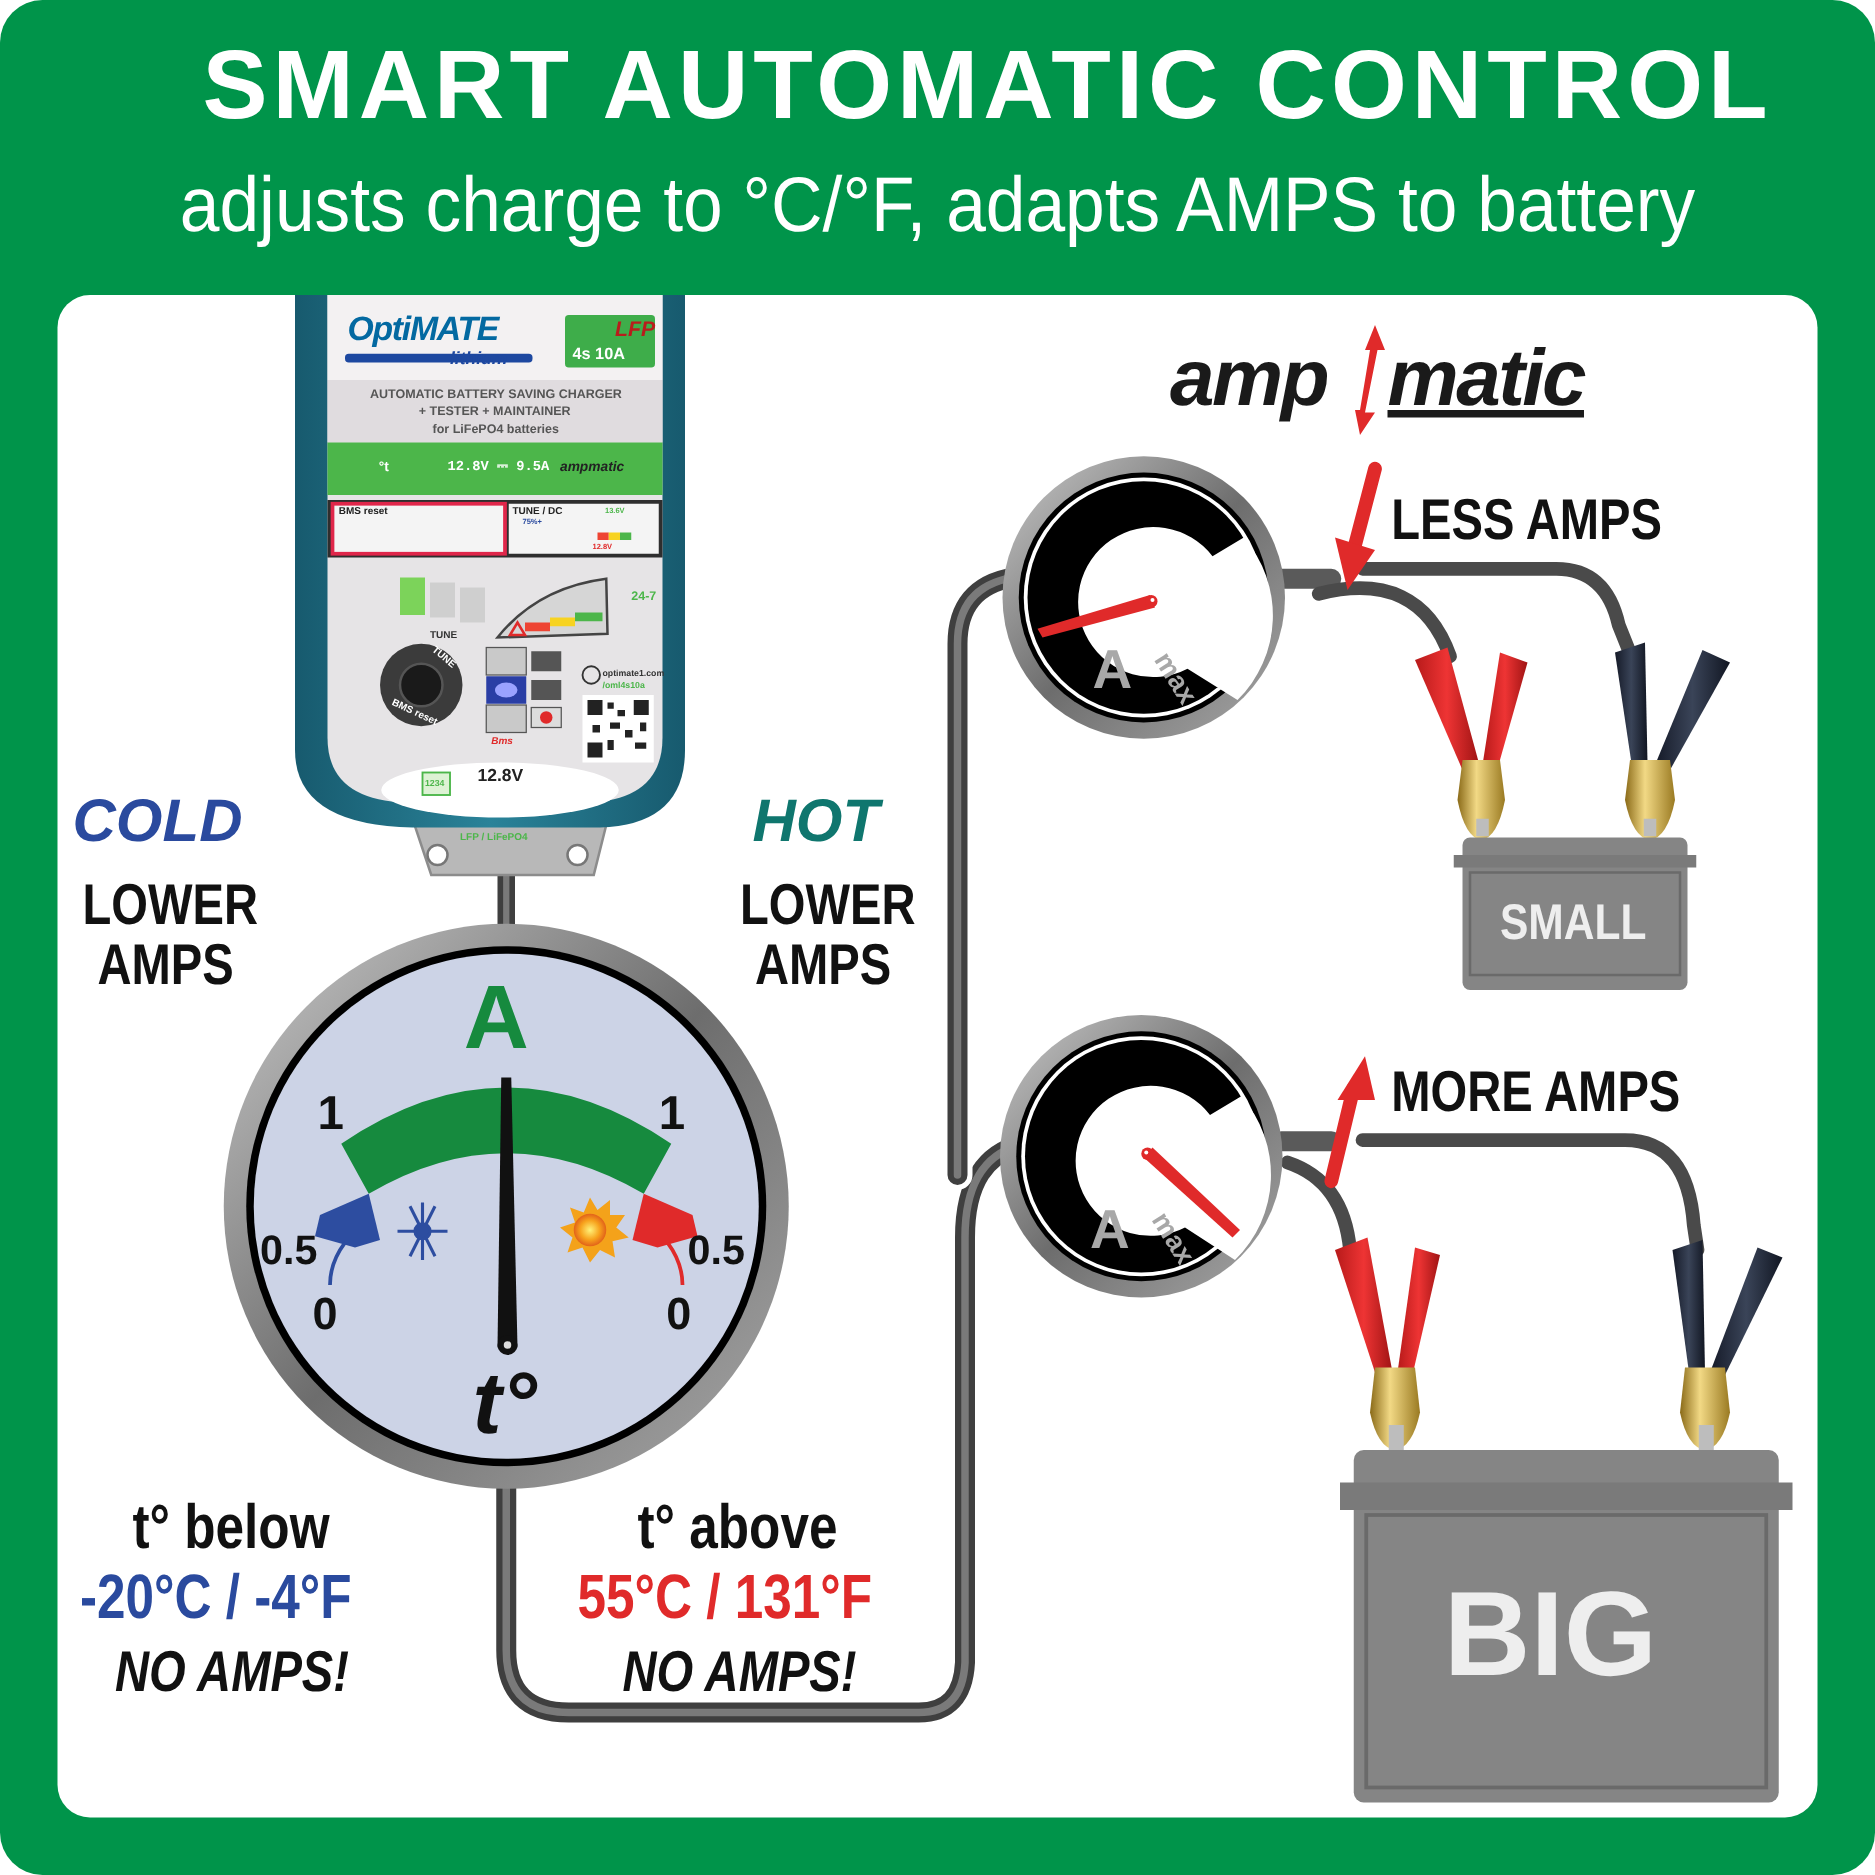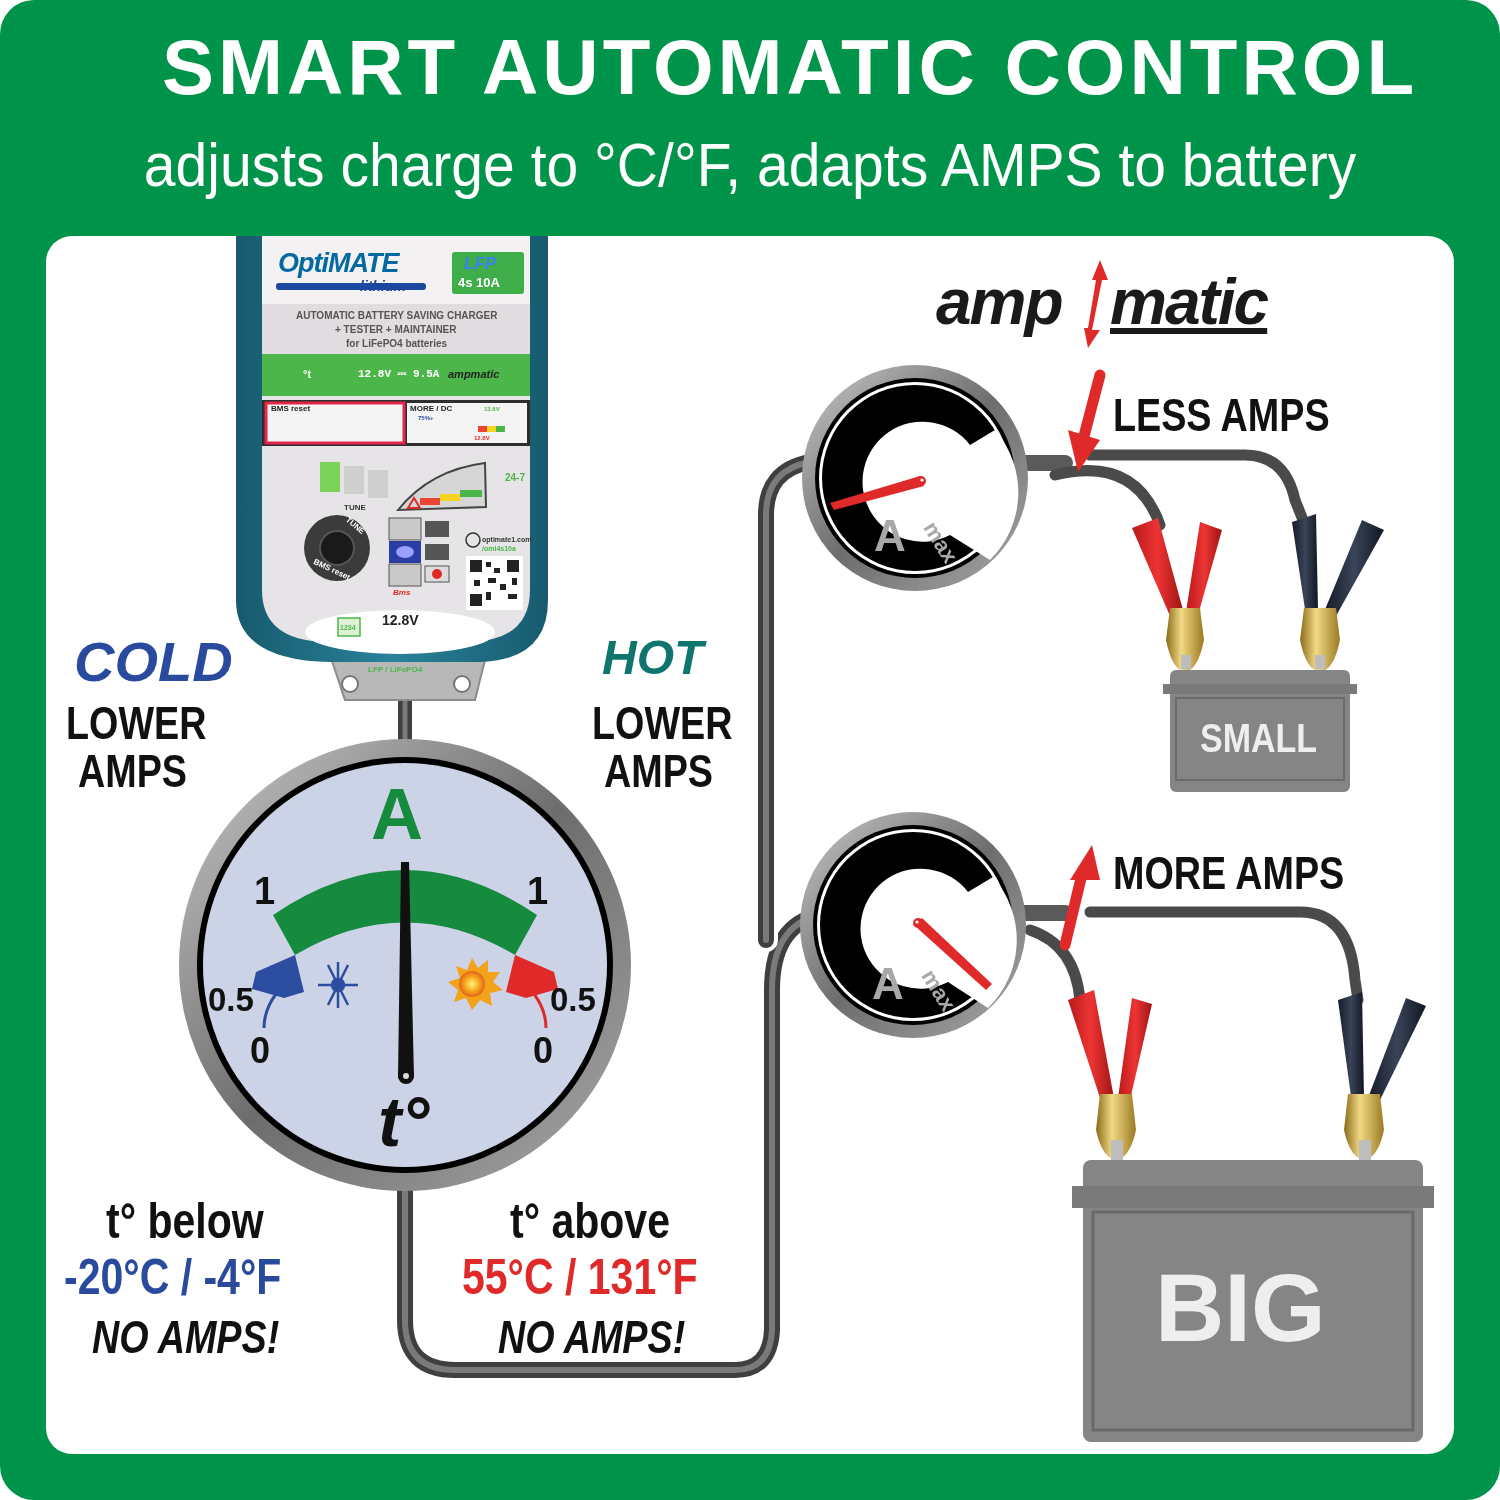--- a/index.html
+++ b/index.html
@@ -240,45 +240,45 @@
   <g>
     <rect x="1083" y="1160" width="340" height="282" rx="8" fill="#858585"></rect>
     <rect x="1072" y="1186" width="362" height="22" fill="#7a7a7a"></rect>
     <rect x="1093" y="1212" width="320" height="218" fill="none" stroke="#6a6a6a" stroke-width="3"></rect>
   </g>
 </svg>
 </div>
 
 <div class="lbl" style="left:278px;top:250px;font-size:27px;color:#0369a1;font-style:italic;letter-spacing:-1px;">OptiMATE</div>
 <div class="lbl" style="left:360px;top:279px;font-size:14px;color:#1d48a0;font-style:italic;">lithium</div>
-<div class="lbl" style="left:464px;top:255px;font-size:17px;color:#3b82f6;font-style:italic;">LFP</div>
+<div class="lbl" style="left:492px;top:255px;font-size:17px;color:#b91c1c;font-style:italic;">LFP</div>
 <div class="lbl" style="left:458px;top:276px;font-size:13px;color:#fff;">4s 10A</div>
 <div class="lbl" style="left:296px;top:311px;font-size:10px;color:#555;">AUTOMATIC BATTERY SAVING CHARGER</div>
 <div class="lbl" style="left:335px;top:325px;font-size:10px;color:#555;">+ TESTER + MAINTAINER</div>
 <div class="lbl" style="left:346px;top:339px;font-size:10px;color:#555;">for LiFePO4 batteries</div>
 <div class="lbl" style="left:303px;top:369px;font-size:11px;color:#fff;">°t</div>
 <div class="lbl" style="left:358px;top:369px;font-size:11px;color:#fff;font-family:Liberation Mono, monospace;">12.8V ⎓ 9.5A</div>
 <div class="lbl" style="left:448px;top:369px;font-size:11px;color:#222;font-style:italic;">ampmatic</div>
 <div class="lbl" style="left:271px;top:405px;font-size:8px;color:#222;">BMS reset</div>
-<div class="lbl" style="left:410px;top:405px;font-size:8px;color:#222;">MORE / DC</div>
+<div class="lbl" style="left:410px;top:405px;font-size:8px;color:#222;">TUNE / DC</div>
 <div class="lbl" style="left:418px;top:415px;font-size:6px;color:#2a4a9e;">75%+</div>
 <div class="lbl" style="left:484px;top:406px;font-size:6px;color:#4cb64a;">13.6V</div>
 <div class="lbl" style="left:474px;top:435px;font-size:6px;color:#e02a2a;">12.8V</div>
 <div class="lbl" style="left:344px;top:504px;font-size:8px;color:#333;">TUNE</div>
 <div class="lbl" style="left:505px;top:473px;font-size:10px;color:#4cb64a;">24-7</div>
 <div class="lbl" style="left:344px;top:522px;font-size:8px;color:#fff;transform:rotate(40deg);">TUNE</div>
 <div class="lbl" style="left:312px;top:566px;font-size:8px;color:#fff;transform:rotate(25deg);">BMS reset</div>
 <div class="lbl" style="left:482px;top:536px;font-size:7px;color:#333;">optimate1.com</div>
 <div class="lbl" style="left:482px;top:545px;font-size:7px;color:#4cb64a;">/oml4s10a</div>
 <div class="lbl" style="left:393px;top:589px;font-size:8px;color:#e02a2a;font-style:italic;">Bms</div>
 <div class="lbl" style="left:340px;top:624px;font-size:7px;color:#4cb64a;">1234</div>
 <div class="lbl" style="left:382px;top:613px;font-size:14px;color:#222;">12.8V</div>
 <div class="lbl" style="left:368px;top:630px;font-size:8px;color:#4cb64a;margin-top:36px;">LFP / LiFePO4</div>
 
-<div class="lbl" style="left:74px;top:634px;font-size:56px;color:#2a4a9e;font-style:italic;font-weight:900;">COLD</div>
+<div class="lbl" style="left:58px;top:634px;font-size:48px;color:#2a4a9e;font-style:italic;font-weight:900;">COLD</div>
 <div class="lbl condensed" style="left:66px;top:700px;font-size:46px;color:#111;transform:scaleX(0.82);">LOWER</div>
 <div class="lbl condensed" style="left:78px;top:748px;font-size:46px;color:#111;transform:scaleX(0.82);">AMPS</div>
 <div class="lbl" style="left:602px;top:634px;font-size:48px;color:#0f766e;font-style:italic;font-weight:900;">HOT</div>
 <div class="lbl condensed" style="left:592px;top:700px;font-size:46px;color:#111;transform:scaleX(0.82);">LOWER</div>
 <div class="lbl condensed" style="left:604px;top:748px;font-size:46px;color:#111;transform:scaleX(0.82);">AMPS</div>
 
 <div class="lbl" style="left:371px;top:778px;font-size:72px;color:#168a3e;">A</div>
 <div class="lbl" style="left:254px;top:872px;font-size:38px;color:#111;">1</div>
 <div class="lbl" style="left:208px;top:983px;font-size:33px;color:#111;">0.5</div>
 <div class="lbl" style="left:250px;top:1033px;font-size:36px;color:#111;">0</div>

